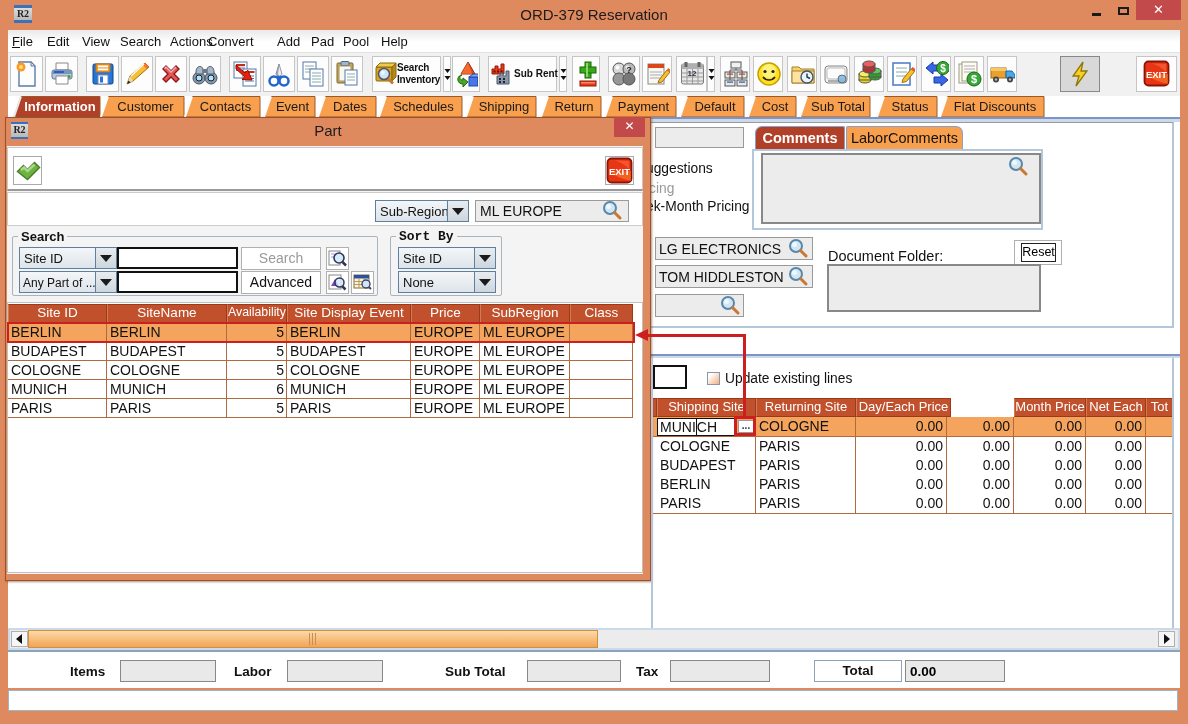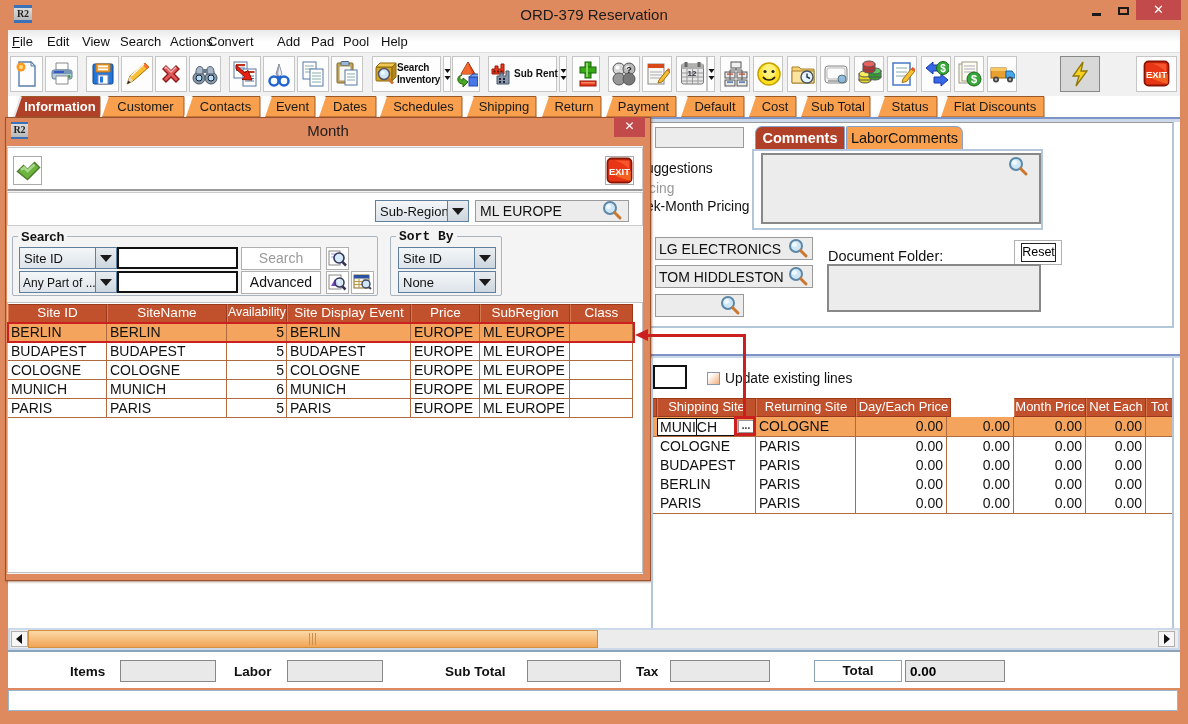--- a/index.html
+++ b/index.html
@@ -419,21 +419,21 @@
 <div class="abs rcell num " style="left:856px; top:494px; width:91px; height:20px;">0.00</div>
 <div class="abs rcell num " style="left:947px; top:494px; width:67px; height:20px;">0.00</div>
 <div class="abs rcell num " style="left:1014px; top:494px; width:72px; height:20px;">0.00</div>
 <div class="abs rcell num " style="left:1086px; top:494px; width:60px; height:20px;">0.00</div>
 <div class="abs rcell " style="left:1146px; top:494px; width:27px; height:20px;"></div>
 <div class="abs" style="left:657px; top:418px; width:79px; height:18px; background:#fff; border:1px solid #111; font:14px 'Liberation Sans',sans-serif; padding:0 0 0 2px; color:#111;">MUNI<span style="border-left:1px solid #111;">CH</span></div>
 <div class="abs" style="left:738px; top:420px; width:16px; height:13px; background:#fff; border:1px solid #999; font:bold 10px 'Liberation Sans',sans-serif; text-align:center; line-height:9px; color:#333;">...</div>
 
 <div class="abs" id="dlg"></div>
 <div class="abs" id="dlg-inner"></div>
-<div class="abs" id="dlg-title-text">Month</div>
+<div class="abs" id="dlg-title-text">Part</div>
 <div class="abs" id="dlg-ico">R2</div>
 <div class="abs" id="dlg-close">✕</div>
 <div class="abs" id="dlg-toolbar"></div>
 <div class="abs" id="btn-check"><svg width="27" height="27">
       <use href="#checkicon"></use>
     </svg></div>
 <div class="abs" id="btn-exit-outer">
     <svg width="27" height="27" style="position:absolute;left:0;top:0;">
       <use href="#exiticon"></use>
     </svg>

